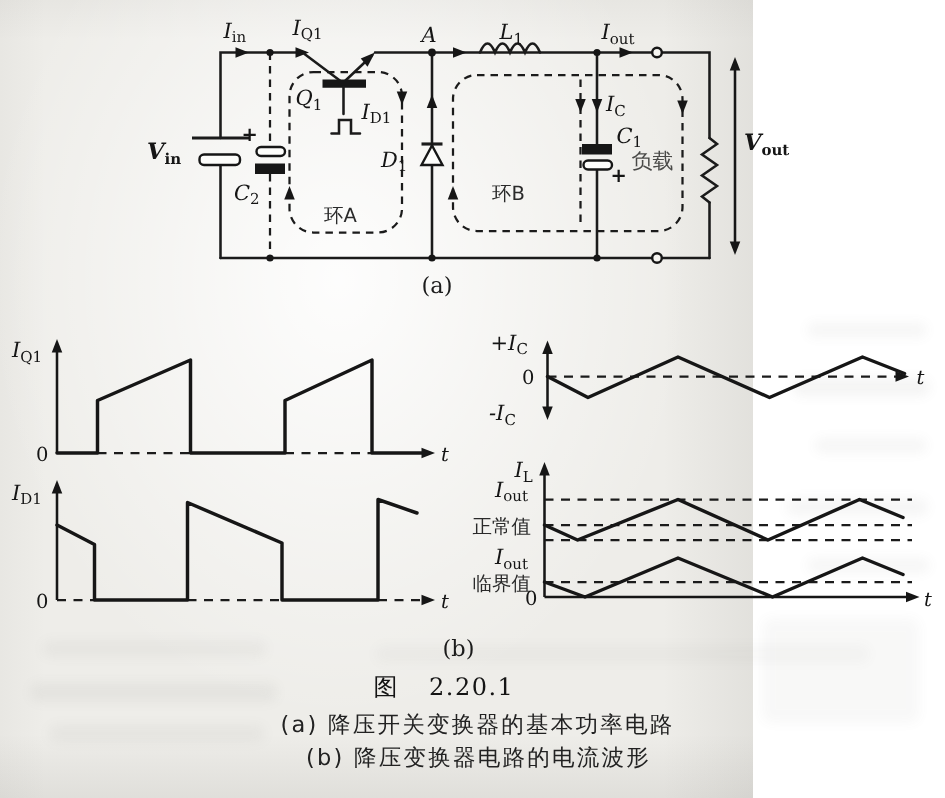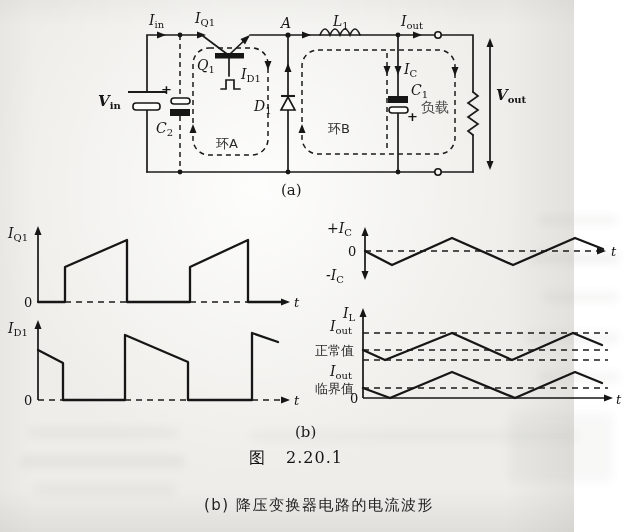--- a/index.html
+++ b/index.html
@@ -1,18 +1,18 @@
 <!DOCTYPE html>
 <html><head>
 <meta charset="utf-8">
 <style>
   html,body{margin:0;padding:0;}
   body{width:630px;height:532px;overflow:hidden;position:relative;
        font-family:"DejaVu Serif", serif;}
-  .page{position:absolute;inset:0;width:574px;height:532px;
+  .page{position:absolute;inset:0;width:502px;height:532px;
         background:
           radial-gradient(ellipse at 45% 35%, rgba(255,255,255,.9) 0%, rgba(255,255,255,0) 60%),
           linear-gradient(to right, rgba(120,118,112,.05) 0%, rgba(255,255,255,0) 6%, rgba(255,255,255,0) 88%, rgba(120,118,112,.10) 100%),
           linear-gradient(to bottom, rgba(120,118,112,.06) 0%, rgba(255,255,255,0) 5%, rgba(255,255,255,0) 92%, rgba(120,118,112,.12) 100%),
           #eeede9;}
   .smudge{position:absolute;background:#6a6a66;border-radius:6px;filter:blur(4px);pointer-events:none;}
   svg{position:absolute;left:0;top:0;}
   svg *{vector-effect:non-scaling-stroke;}
   .wire{stroke:#1b1b1b;stroke-width:1.7;fill:none;stroke-linecap:round;}
   .wire-thick{stroke:#1b1b1b;stroke-width:2.1;fill:none;}
@@ -230,14 +230,15 @@
     </g>
   </svg>
 
   <div class="tag" style="top:181px;left:281px;">(a)</div>
   <div class="tag" style="top:423px;left:295px;">(b)</div>
 
   <div class="cap-title">
     <span>图</span>
     <span>2.20.1</span>
   </div>
+  <div class="cap-line" style="top:474px;left:187px;">(a) 降压开关变换器的基本功率电路</div>
   <div class="cap-line" style="top:496px;left:187px;margin-left:17px;">(b) 降压变换器电路的电流波形</div>
 </div>
 
 </body></html>

